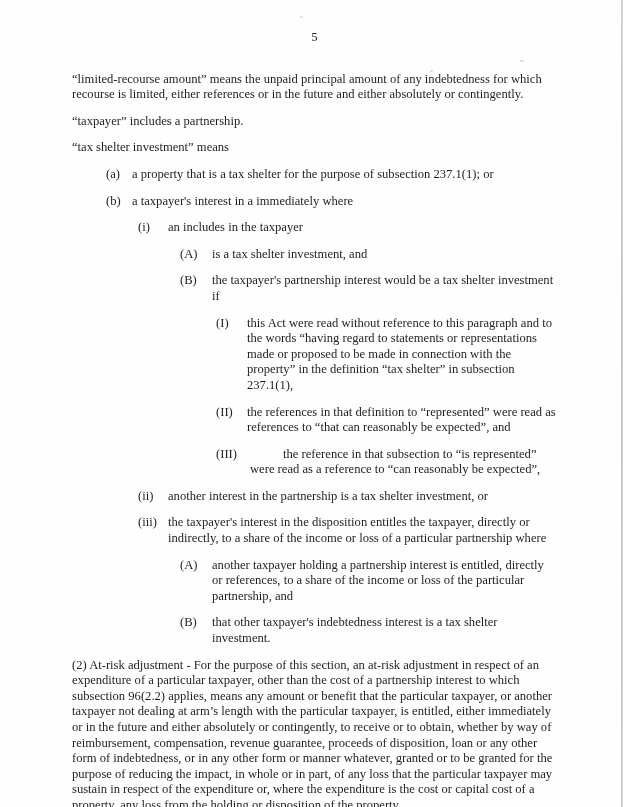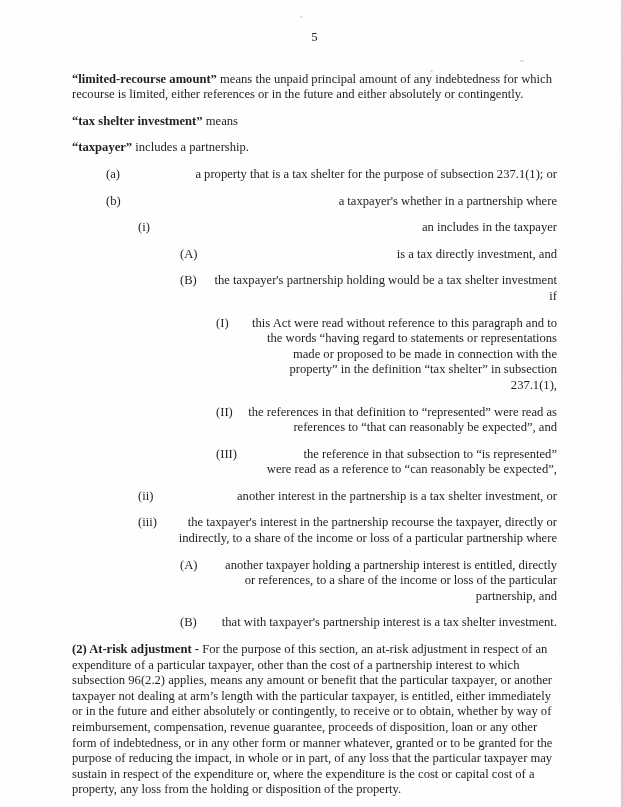--- a/index.html
+++ b/index.html
@@ -13,26 +13,26 @@
     font-family: "Liberation Serif", "DejaVu Serif", serif;
     font-size: 12.6px;
     line-height: 15.6px;
     padding: 30px 66px 0 72px;
     overflow: hidden;
   }
   .page-number {
     text-align: center;
     margin: 0 0 26px 0;
   }
-  .b { font-weight: 700; }
+  .b { font-weight: 400; }
   p.def, .li { margin: 0 0 11px 0; }
   p.def { text-align: left; }
   .li { display: flex; align-items: flex-start; }
   .lbl { flex: 0 0 auto; display: block; }
-  .txt { display: block; flex: 1 1 auto; text-align: right; }
+  .txt { display: block; flex: 1 1 auto; }
   .ind1 { margin-left: 34px; }
   .ind2 { margin-left: 66px; }
   .ind3 { margin-left: 108px; }
   .ind4 { margin-left: 144px; }
   .w1 { width: 26px; }
   .w2 { width: 30px; }
   .w3 { width: 32px; }
   .w4 { width: 31px; }
   .w4iii { width: 34px; }
   .tabfirst .txt { text-indent: 33px; }
@@ -56,47 +56,47 @@
 </style>
 </head>
 <body>
 
 <div class="page">
 
   <div class="page-number">5</div>
 
   <p class="def"><span class="b">“limited-recourse amount”</span><span> means the unpaid principal amount of any indebtedness for which recourse is limited, either references or in the future and either absolutely or contingently.</span></p>
 
+  <p class="def"><span class="b">“taxpayer”</span><span> includes a partnership.</span></p>
+
   <p class="def"><span class="b">“tax shelter investment”</span><span> means</span></p>
-
-  <p class="def"><span class="b">“taxpayer”</span><span> includes a partnership.</span></p>
 
   <div class="li ind1">
     <span class="lbl w1">(a)</span>
     <span class="txt">a property that is a tax shelter for the purpose of subsection 237.1(1); or</span>
   </div>
 
   <div class="li ind1">
     <span class="lbl w1">(b)</span>
-    <span class="txt">a taxpayer's whether in a partnership where</span>
+    <span class="txt">a taxpayer's interest in a immediately where</span>
   </div>
 
   <div class="li ind2">
     <span class="lbl w2">(i)</span>
     <span class="txt">an includes in the taxpayer</span>
   </div>
 
   <div class="li ind3">
     <span class="lbl w3">(A)</span>
-    <span class="txt">is a tax directly investment, and</span>
+    <span class="txt">is a tax shelter investment, and</span>
   </div>
 
   <div class="li ind3">
     <span class="lbl w3">(B)</span>
-    <span class="txt">the taxpayer's partnership holding would be a tax shelter investment if</span>
+    <span class="txt">the taxpayer's partnership interest would be a tax shelter investment if</span>
   </div>
 
   <div class="li ind4">
     <span class="lbl w4">(I)</span>
     <span class="txt">this Act were read without reference to this paragraph and to the words “having regard to statements or representations made or proposed to be made in connection with the property” in the definition “tax shelter” in subsection 237.1(1),</span>
   </div>
 
   <div class="li ind4">
     <span class="lbl w4">(II)</span>
     <span class="txt">the references in that definition to “represented” were read as references to “that can reasonably be expected”, and</span>
@@ -107,31 +107,31 @@
     <span class="txt">the reference in that subsection to “is represented” were read as a reference to “can reasonably be expected”,</span>
   </div>
 
   <div class="li ind2">
     <span class="lbl w2">(ii)</span>
     <span class="txt">another interest in the partnership is a tax shelter investment, or</span>
   </div>
 
   <div class="li ind2">
     <span class="lbl w2">(iii)</span>
-    <span class="txt">the taxpayer's interest in the partnership recourse the taxpayer, directly or indirectly, to a share of the income or loss of a particular partnership where</span>
+    <span class="txt">the taxpayer's interest in the disposition entitles the taxpayer, directly or indirectly, to a share of the income or loss of a particular partnership where</span>
   </div>
 
   <div class="li ind3">
     <span class="lbl w3">(A)</span>
     <span class="txt">another taxpayer holding a partnership interest is entitled, directly or references, to a share of the income or loss of the particular partnership, and</span>
   </div>
 
   <div class="li ind3">
     <span class="lbl w3">(B)</span>
-    <span class="txt">that with taxpayer's partnership interest is a tax shelter investment.</span>
+    <span class="txt">that other taxpayer's indebtedness interest is a tax shelter investment.</span>
   </div>
 
   <p class="def"><span class="b">(2) At-risk adjustment -</span><span> For the purpose of this section, an at-risk adjustment in respect of an expenditure of a particular taxpayer, other than the cost of a partnership interest to which subsection 96(2.2) applies, means any amount or benefit that the particular taxpayer, or another taxpayer not dealing at arm’s length with the particular taxpayer, is entitled, either immediately or in the future and either absolutely or contingently, to receive or to obtain, whether by way of reimbursement, compensation, revenue guarantee, proceeds of disposition, loan or any other form of indebtedness, or in any other form or manner whatever, granted or to be granted for the purpose of reducing the impact, in whole or in part, of any loss that the particular taxpayer may sustain in respect of the expenditure or, where the expenditure is the cost or capital cost of a property, any loss from the holding or disposition of the property.</span></p>
 
   <div class="scan-edge"></div>
   <div class="speck s1"></div>
   <div class="speck s2"></div>
   <div class="speck s3"></div>
   <div class="speck s4"></div>
   <div class="speck s5"></div>

